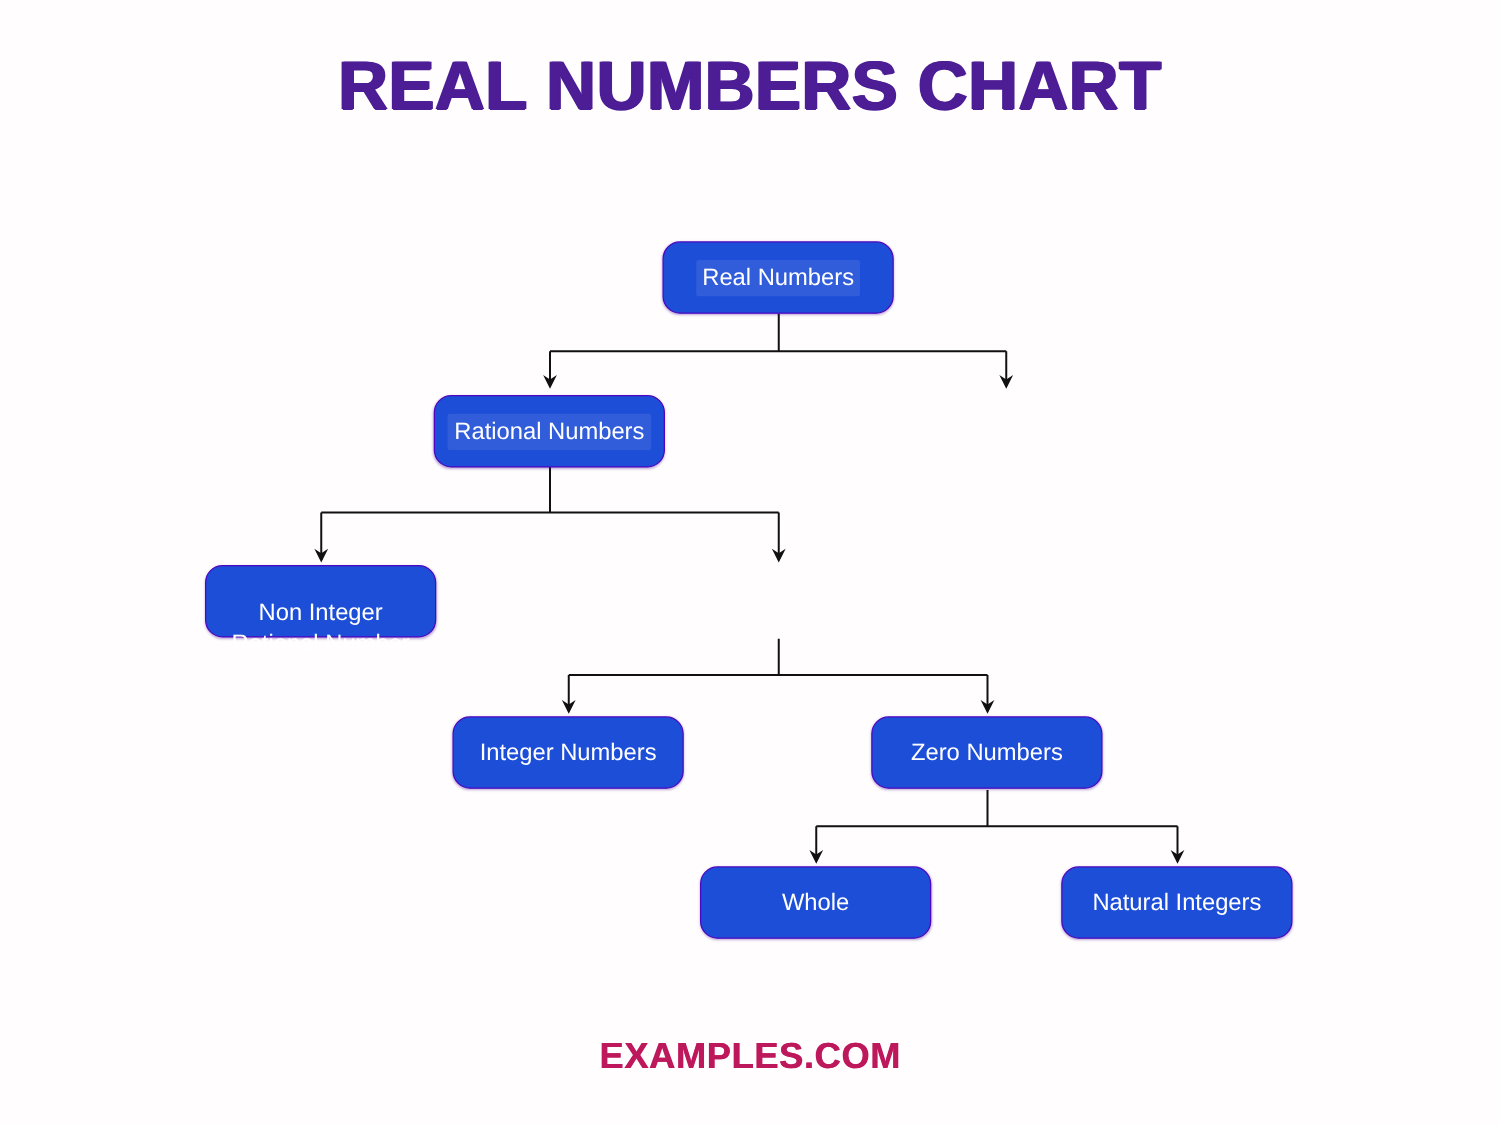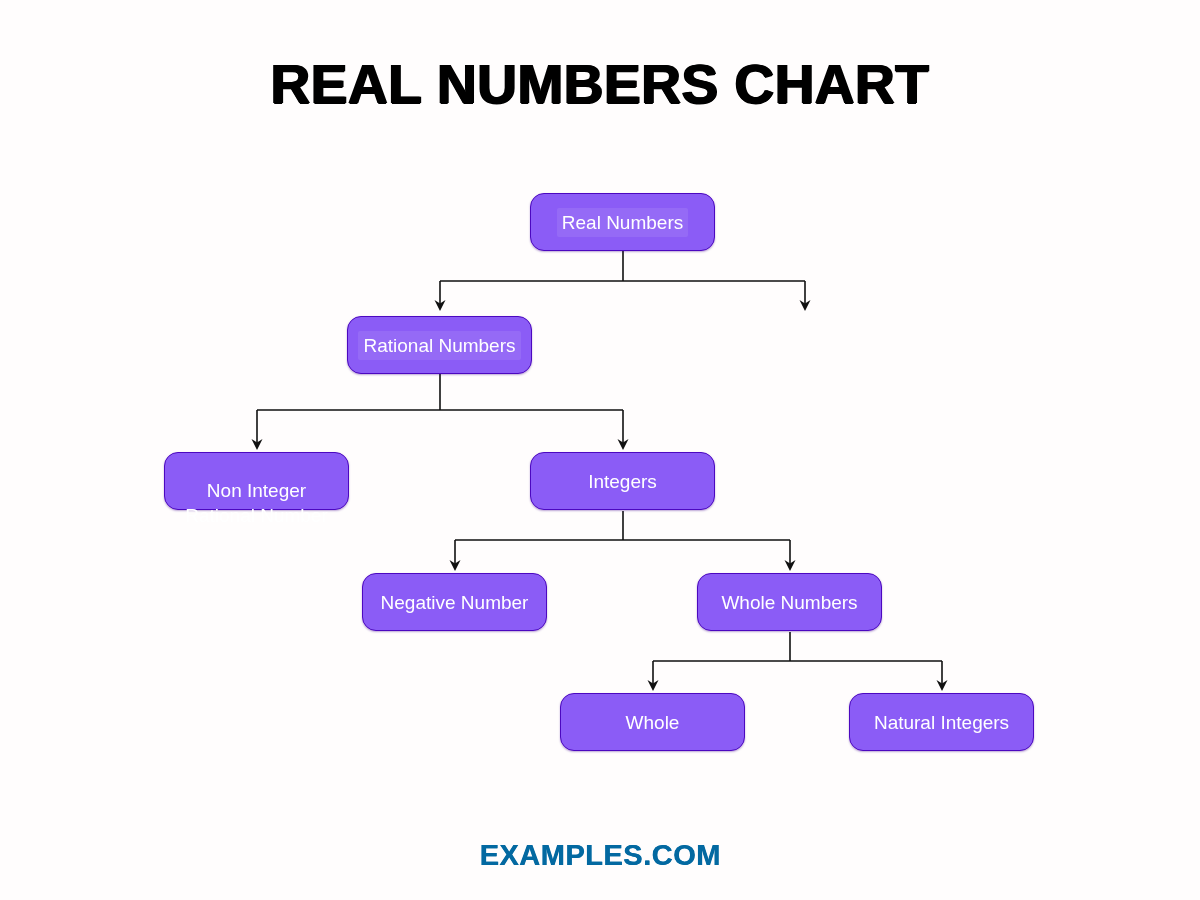--- a/index.html
+++ b/index.html
@@ -2,35 +2,35 @@
 <html><head>
 <meta charset="utf-8">
 <style>
   html,body{margin:0;padding:0;}
   body{background:#e9e9e9;font-family:"Liberation Sans",sans-serif;}
   .canvas{
     position:relative;width:1200px;height:900px;margin:0 auto;
     background:#fffdfd;overflow:hidden;
   }
   .page-title{
-    position:absolute;left:0;right:0;top:36px;margin:16px;
-    text-align:center;color:#000000;
+    position:absolute;left:0;right:0;top:36px;margin:0;
+    text-align:center;color:#4c1d95;
     font-size:55px;font-weight:bold;letter-spacing:.5px;
     text-shadow:1px 0 0 currentColor,-1px 0 0 currentColor,0 1px 0 currentColor;
   }
   .watermark{
-    position:absolute;left:0;right:0;top:824px;margin:15px;
-    text-align:center;color:#0369a1;
+    position:absolute;left:0;right:0;top:824px;margin:5px;
+    text-align:center;color:#be185d;
     font-size:29px;font-weight:bold;letter-spacing:.5px;
     text-shadow:.5px 0 0 currentColor;
   }
   .connectors{position:absolute;left:0;top:0;}
   .node{
     position:absolute;width:185px;height:58px;box-sizing:border-box;
-    background:#8b5cf6;border:1px solid #4c08c0;border-radius:14px;
+    background:#1d4ed8;border:1px solid #4c08c0;border-radius:14px;
     display:flex;align-items:center;justify-content:center;
     color:#ffffff;font-size:19px;text-align:center;
     box-shadow:0 1px 2px rgba(60,0,140,.35);
   }
   .node .label{padding:2px 5px;line-height:25px;border-radius:2px;}
   .node.hl .label{background:rgba(255,255,255,.09);}
   .node.two-line .label{max-width:162px;margin-top:44px;}
 </style>
 </head>
 <body>
@@ -67,30 +67,27 @@
 
   <div class="node hl" style="left:347px;top:316px">
     <span class="label">Rational Numbers</span>
   </div>
 
 
   <div class="node two-line" style="left:164px;top:452px">
     <span class="label">Non Integer Rational Number</span>
   </div>
 
-  <div class="node" style="left:530px;top:452px">
-    <span class="label">Integers</span>
-  </div>
 
   <div class="node" style="left:362px;top:573px">
-    <span class="label">Negative Number</span>
+    <span class="label">Integer Numbers</span>
   </div>
 
   <div class="node" style="left:697px;top:573px">
-    <span class="label">Whole Numbers</span>
+    <span class="label">Zero Numbers</span>
   </div>
 
   <div class="node" style="left:560px;top:693px">
     <span class="label">Whole</span>
   </div>
 
   <div class="node" style="left:849px;top:693px">
     <span class="label">Natural Integers</span>
   </div>
 

